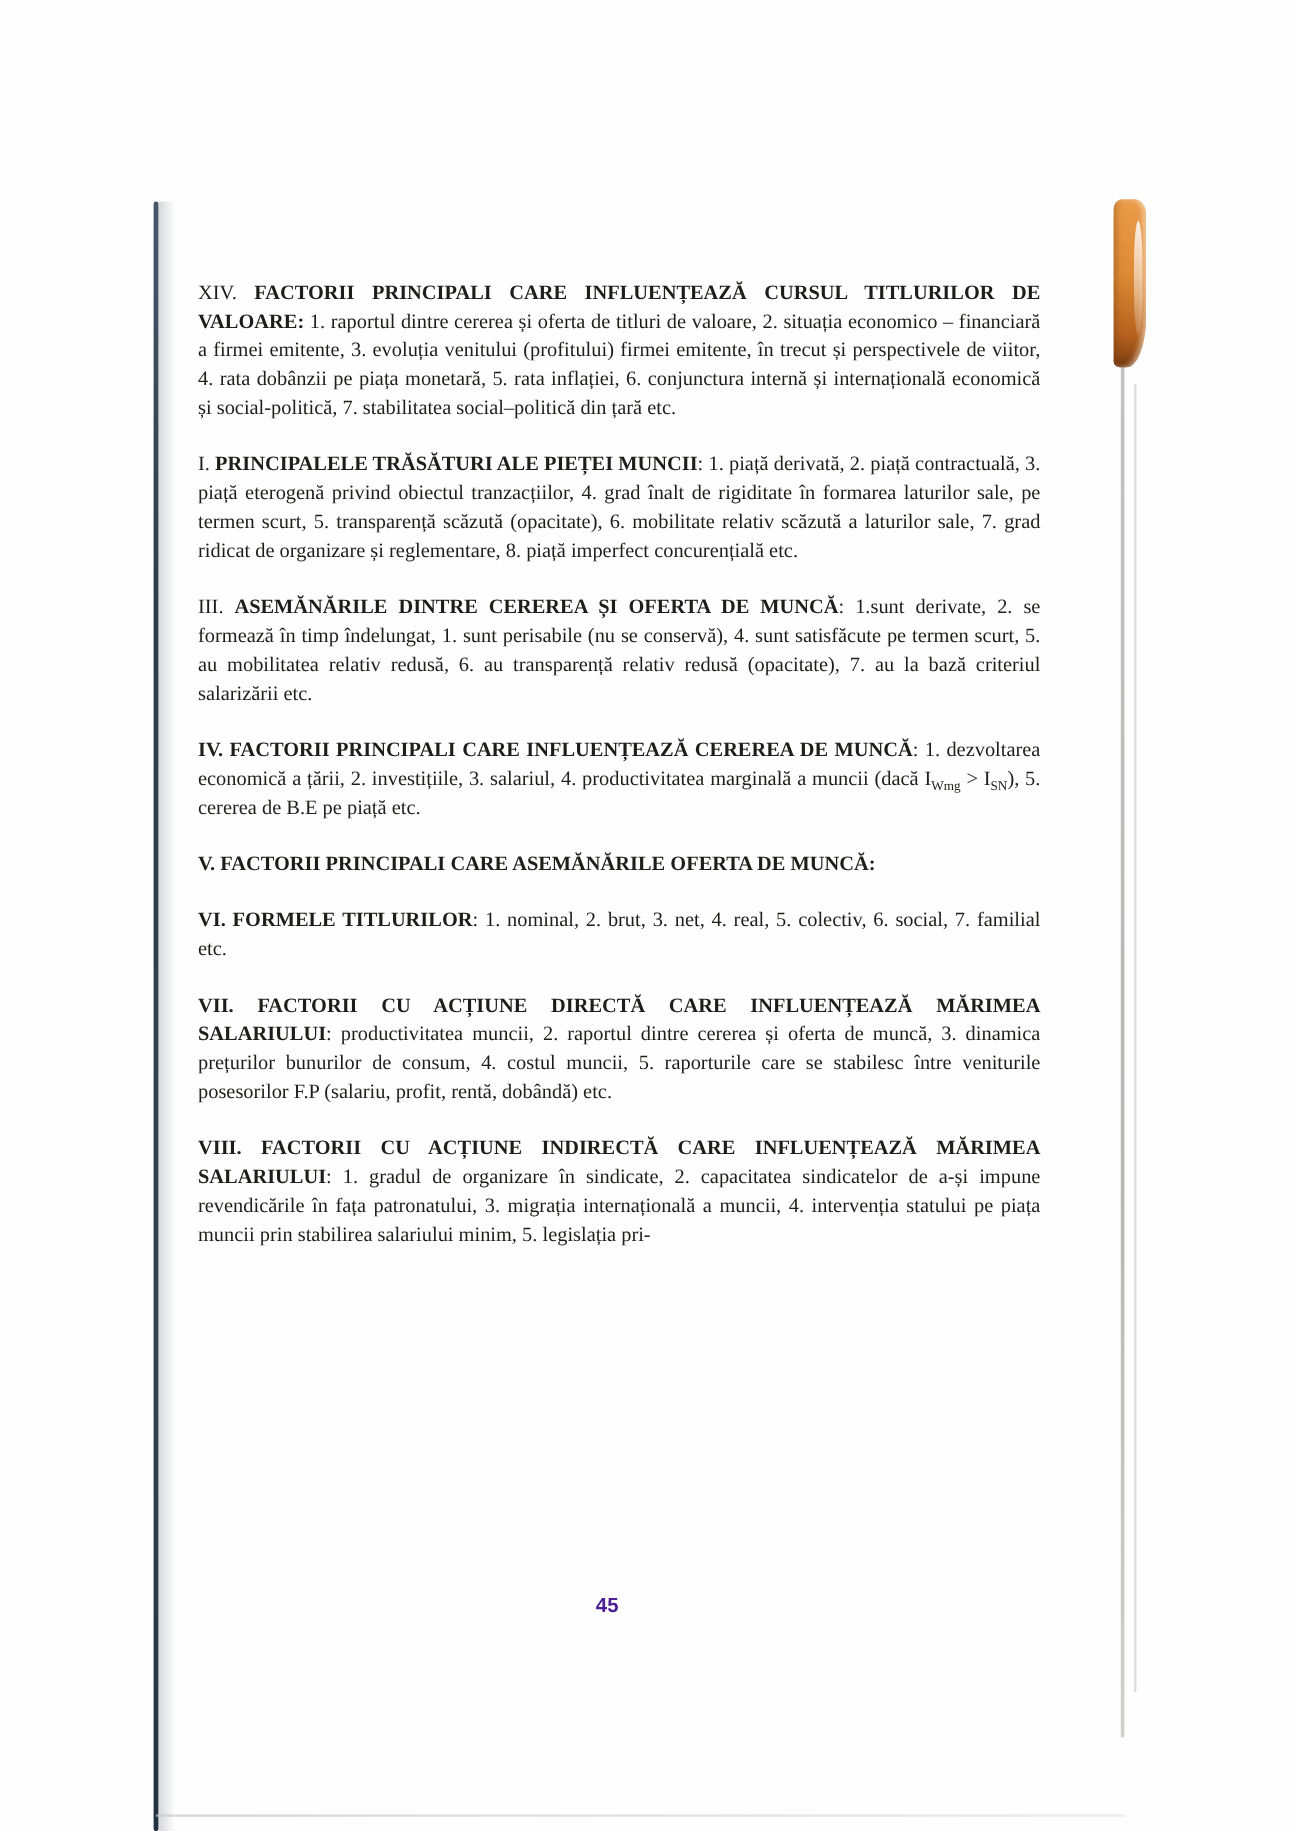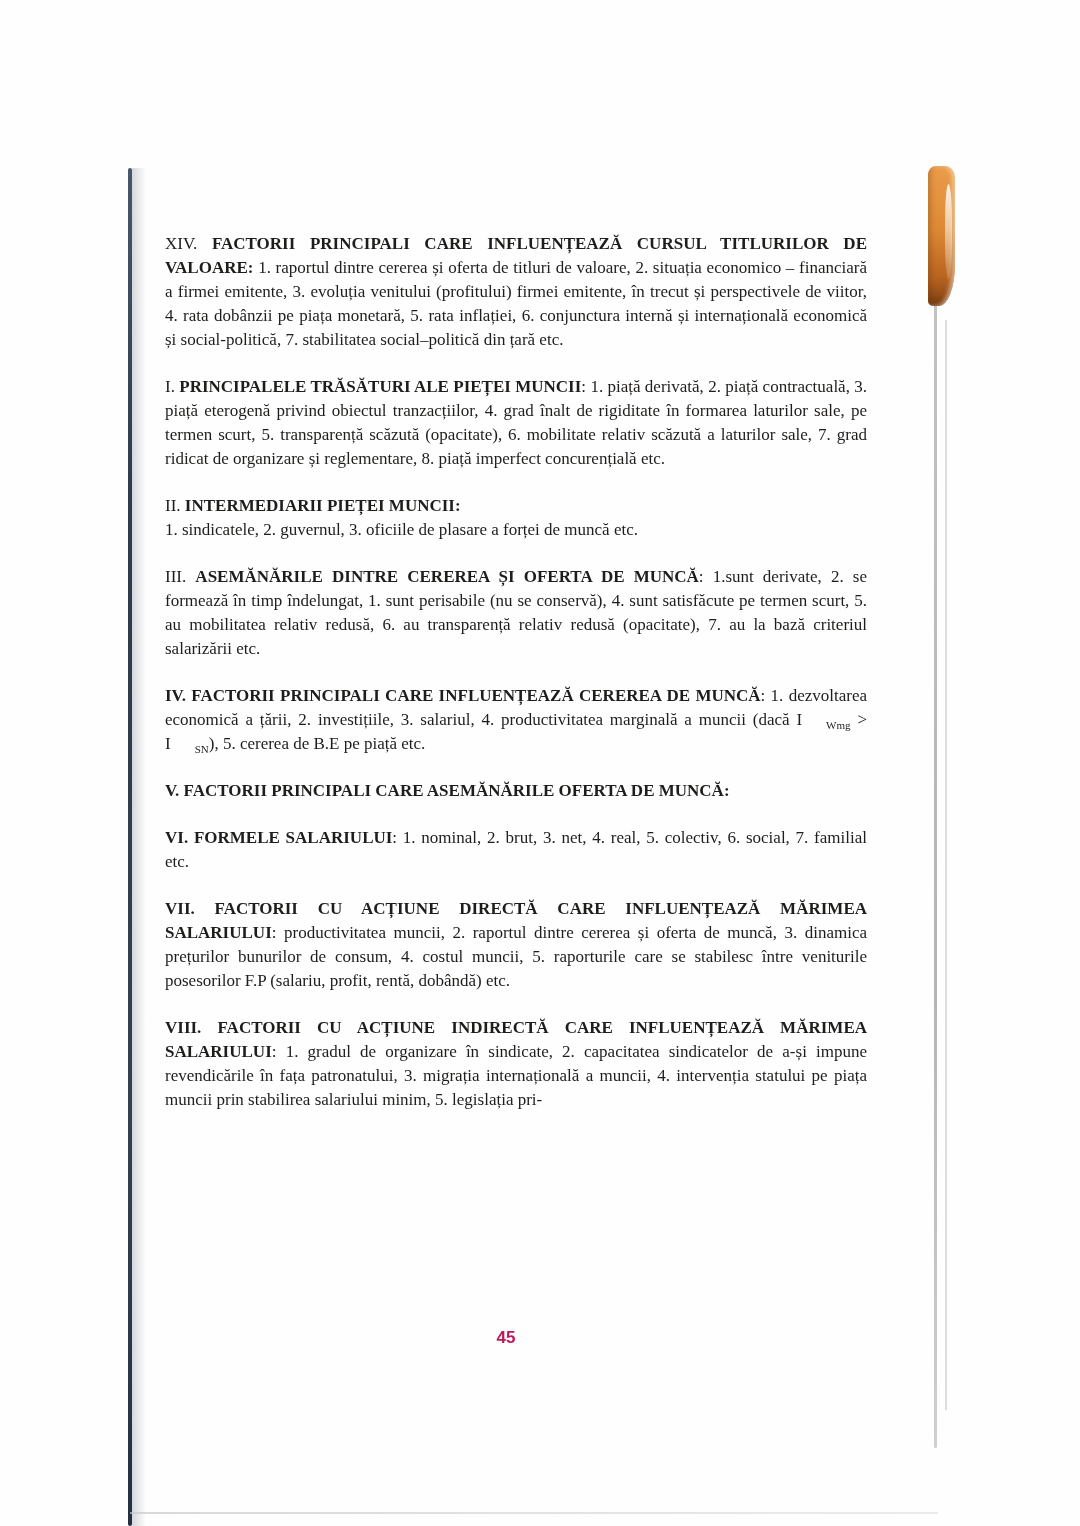--- a/index.html
+++ b/index.html
@@ -97,51 +97,49 @@
   }
   .para {
     margin: 0 0 23px 0;
     text-align: justify;
   }
   .b { font-weight: bold; }
   sub {
     font-size: 11px;
     line-height: 0;
     vertical-align: sub;
-    margin-left: 24px;
   }
   .page-number {
     position: absolute;
     left: 155px;
     top: 1328px;
     width: 702px;
     text-align: center;
     font-family: "Liberation Sans", "DejaVu Sans", sans-serif;
     font-weight: bold;
     font-size: 17px;
-    color: #be185d;
+    color: #4c1d95;
   }
 </style>
 </head>
 <body>
 
 <div class="page">
   <div class="spine-line"></div>
   <div class="spine-fade"></div>
   <div class="edge-strip"></div>
   <div class="edge-strip-2"></div>
   <div class="bookmark"></div>
   <div class="bottom-edge"></div>
 
   <main class="content">
       <p class="para"><span>XIV. </span><span class="b">FACTORII PRINCIPALI CARE INFLUENȚEAZĂ CURSUL TITLURILOR DE VALOARE:</span><span> 1. raportul dintre cererea și oferta de titluri de valoare, 2. situația economico – financiară a firmei emitente, 3. evoluția venitului (profitului) firmei emitente, în trecut și perspectivele de viitor, 4. rata dobânzii pe piața monetară, 5. rata inflației, 6. conjunctura internă și internațională economică și social-politică, 7. stabilitatea social–politică din țară etc.</span></p>
       <p class="para"><span>I. </span><span class="b">PRINCIPALELE TRĂSĂTURI ALE PIEȚEI MUNCII</span><span>: 1. piață derivată, 2. piață contractuală, 3. piață eterogenă privind obiectul tranzacțiilor, 4. grad înalt de rigiditate în formarea laturilor sale, pe termen scurt, 5. transparență scăzută (opacitate), 6. mobilitate relativ scăzută a laturilor sale, 7. grad ridicat de organizare și reglementare, 8. piață imperfect concurențială etc.</span></p>
-      <p class="para"><span>II. </span><span class="b">INTERMEDIARII PIEȚEI MUNCII:</span><br><span>1. sindicatele, 2. guvernul, 3. oficiile de plasare a forței de muncă etc.</span></p>
       <p class="para"><span>III. </span><span class="b">ASEMĂNĂRILE DINTRE CEREREA ȘI OFERTA DE MUNCĂ</span><span>: 1.sunt derivate, 2. se formează în timp îndelungat, 1. sunt perisabile (nu se conservă), 4. sunt satisfăcute pe termen scurt, 5. au mobilitatea relativ redusă, 6. au transparență relativ redusă (opacitate), 7. au la bază criteriul salarizării etc.</span></p>
       <p class="para"><span class="b">IV. </span><span class="b">FACTORII PRINCIPALI CARE INFLUENȚEAZĂ CEREREA DE MUNCĂ</span><span>: 1. dezvoltarea economică a țării, 2. investițiile, 3. salariul, 4. productivitatea marginală a muncii (dacă I</span><sub>Wmg</sub><span> &gt; I</span><sub>SN</sub><span>), 5. cererea de B.E pe piață etc.</span></p>
       <p class="para"><span class="b">V. </span><span class="b">FACTORII PRINCIPALI CARE ASEMĂNĂRILE OFERTA DE MUNCĂ</span><span class="b">:</span><br></p>
-      <p class="para"><span class="b">VI. </span><span class="b">FORMELE SALARIULUI</span><span>: 1. nominal, 2. brut, 3. net, 4. real, 5. colectiv, 6. social, 7. familial etc.</span></p>
+      <p class="para"><span class="b">VI. </span><span class="b">FORMELE TITLURILOR</span><span>: 1. nominal, 2. brut, 3. net, 4. real, 5. colectiv, 6. social, 7. familial etc.</span></p>
       <p class="para"><span class="b">VII. </span><span class="b">FACTORII CU ACȚIUNE DIRECTĂ CARE INFLUENȚEAZĂ MĂRIMEA SALARIULUI</span><span>:  productivitatea muncii, 2. raportul dintre cererea și oferta de muncă, 3. dinamica prețurilor bunurilor de consum, 4. costul muncii, 5. raporturile care se stabilesc între veniturile posesorilor F.P (salariu, profit, rentă, dobândă) etc.</span></p>
       <p class="para"><span class="b">VIII. </span><span class="b">FACTORII CU ACȚIUNE INDIRECTĂ CARE INFLUENȚEAZĂ MĂRIMEA SALARIULUI</span><span>: 1. gradul de organizare în sindicate, 2. capacitatea sindicatelor de a-și impune revendicările în fața patronatului, 3. migrația internațională a muncii, 4. intervenția statului pe piața muncii prin stabilirea salariului minim, 5. legislația pri-</span></p>
     </main>
 
   <div class="page-number">45</div>
 </div>
 
 </body></html>

